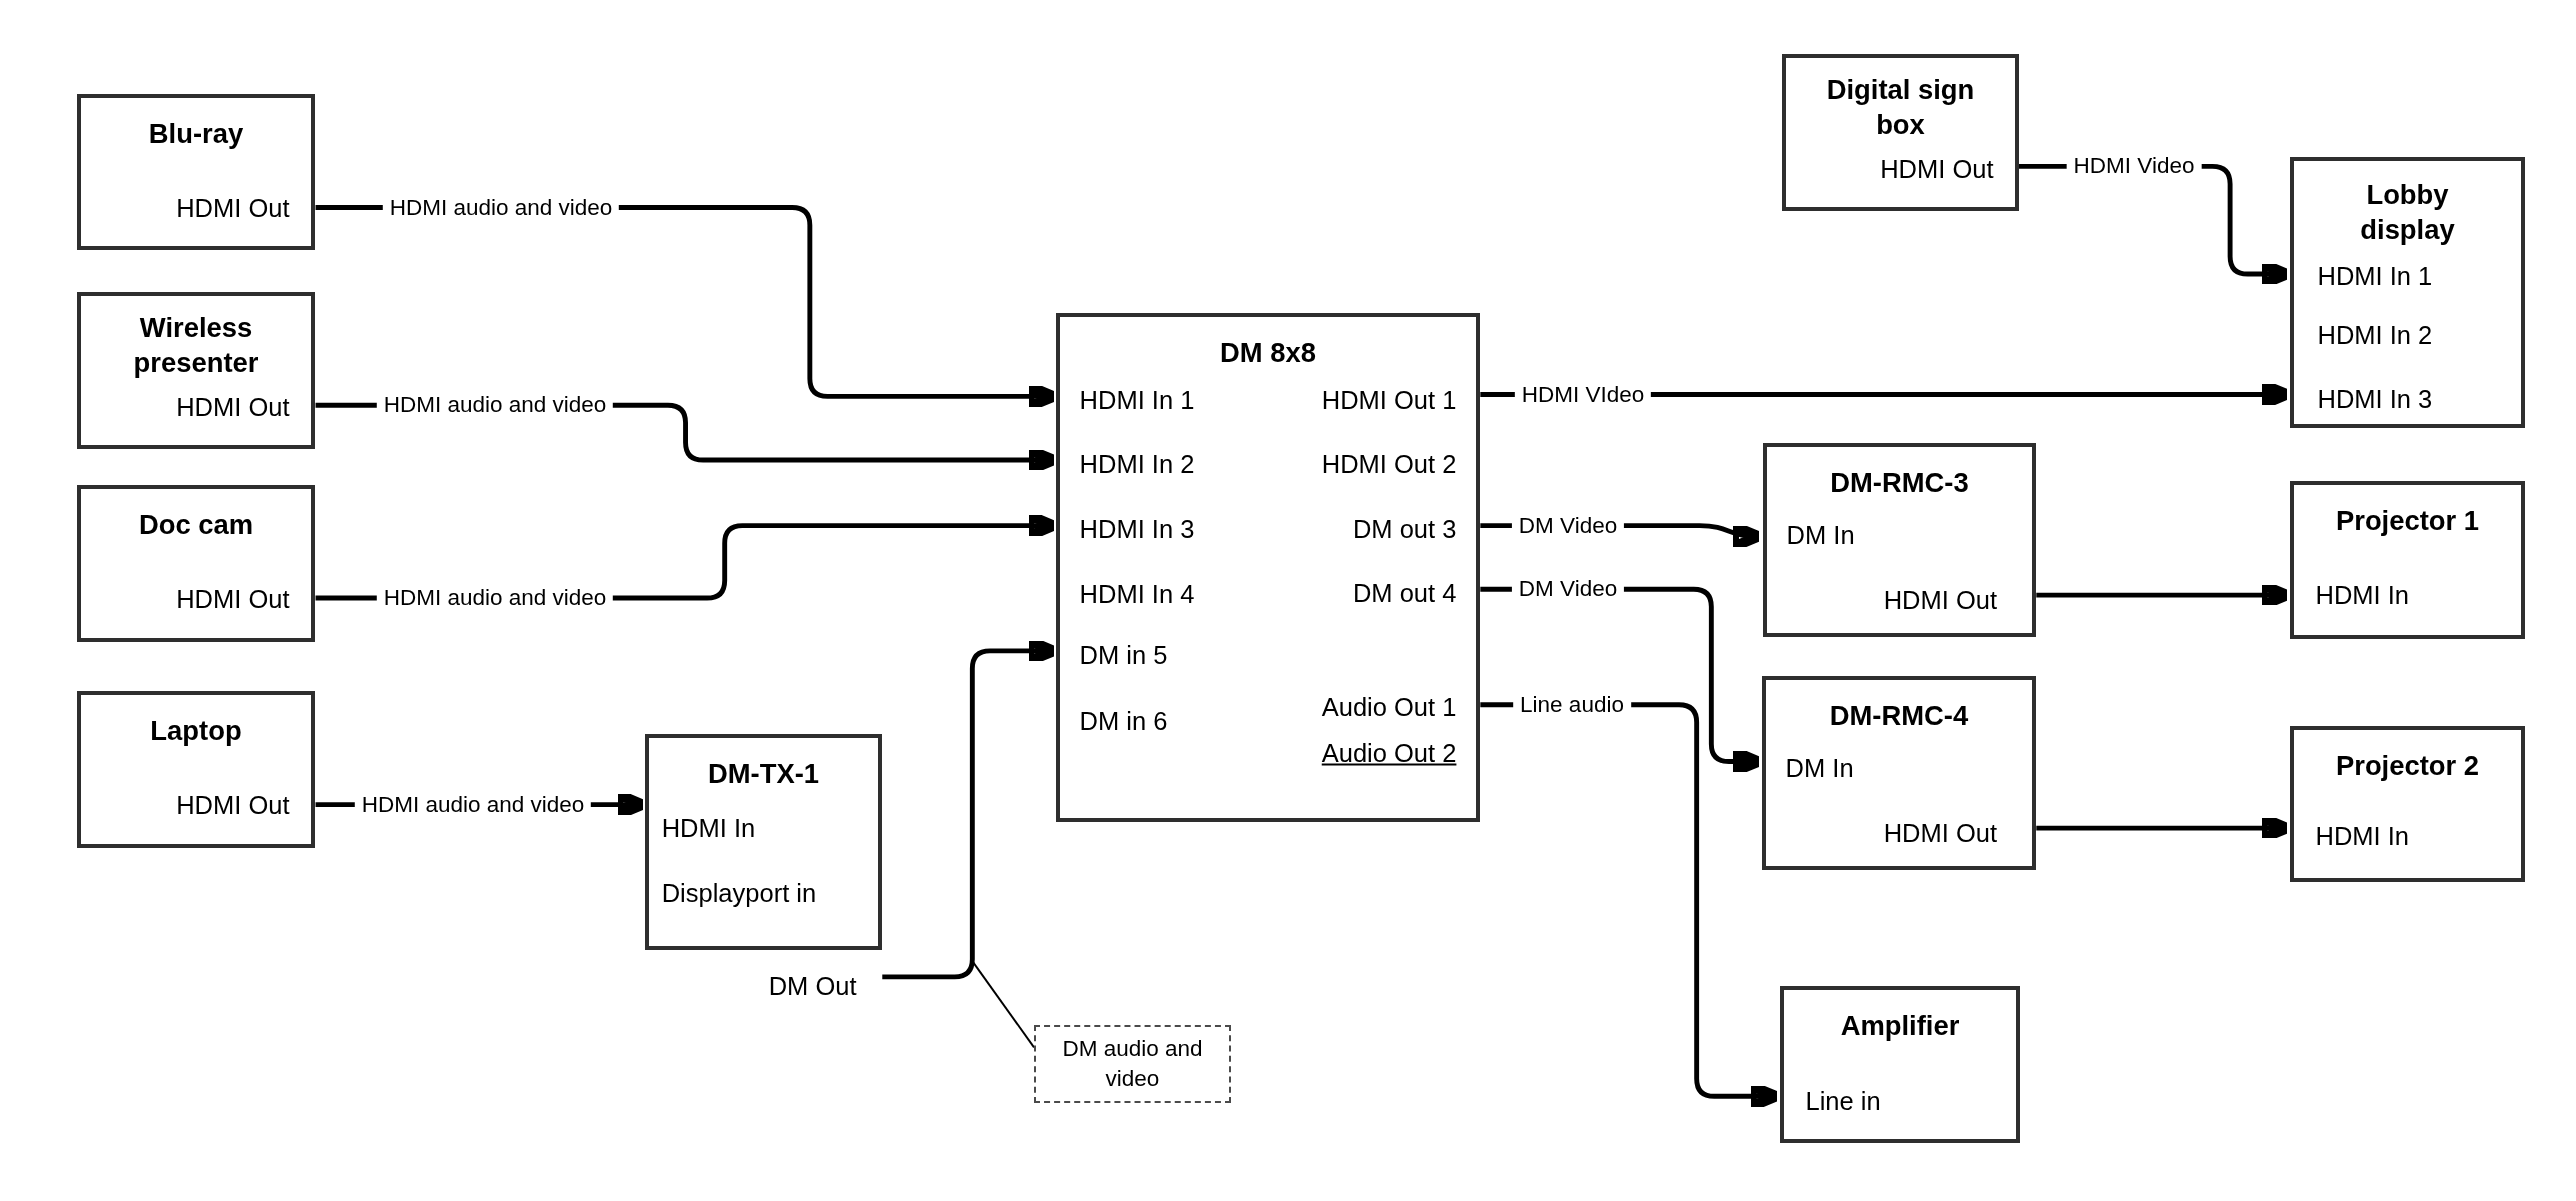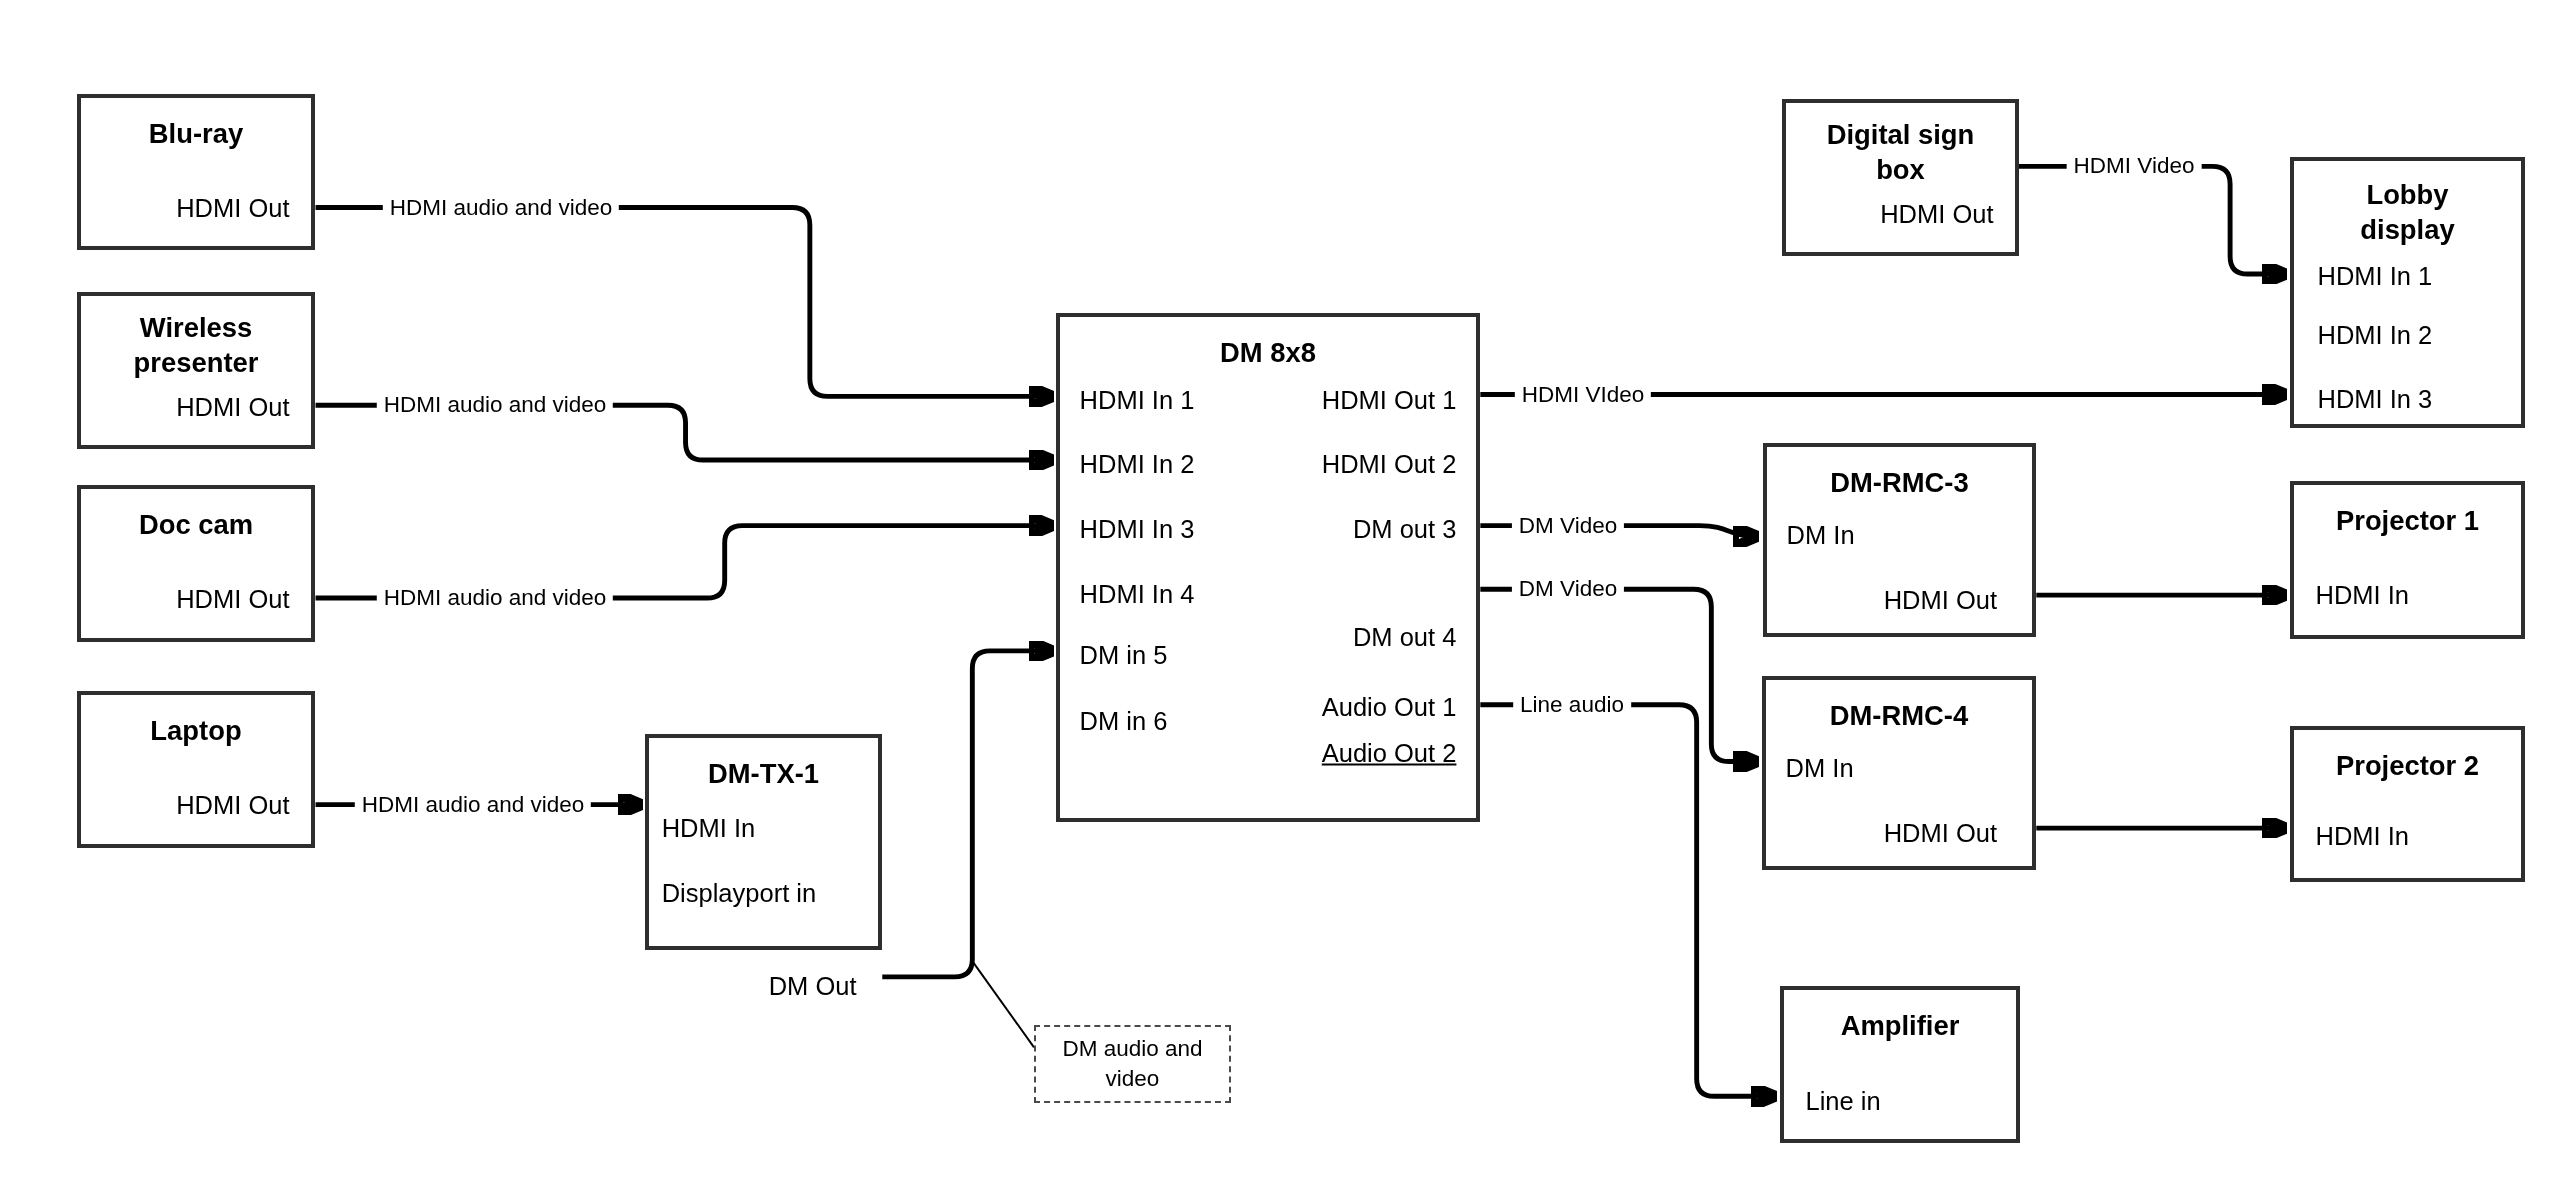--- a/index.html
+++ b/index.html
@@ -78,26 +78,26 @@
     <div class="title">DM 8x8</div>
     <div class="port pl" style="top:83px;">HDMI In 1</div>
     <div class="port pl" style="top:147px;">HDMI In 2</div>
     <div class="port pl" style="top:212px;">HDMI In 3</div>
     <div class="port pl" style="top:277px;">HDMI In 4</div>
     <div class="port pl" style="top:338px;">DM in 5</div>
     <div class="port pl" style="top:404px;">DM in 6</div>
     <div class="port pr" style="top:83px;right:19.6px;">HDMI Out 1</div>
     <div class="port pr" style="top:147px;right:19.6px;">HDMI Out 2</div>
     <div class="port pr" style="top:212px;right:19.6px;">DM out 3</div>
-    <div class="port pr" style="top:276px;right:19.6px;margin-top:44px;">DM out 4</div>
+    <div class="port pr" style="top:276px;right:19.6px;">DM out 4</div>
     <div class="port pr" style="top:390px;right:19.6px;">Audio Out 1</div>
     <div class="port pr" style="top:436px;right:19.6px;text-decoration:underline;">Audio Out 2</div>
   </div>
 
-  <div class="node" style="left:1782px;top:54px;width:237px;height:157px;margin-top:45px;">
+  <div class="node" style="left:1782px;top:54px;width:237px;height:157px;">
     <div class="title" style="top:13.7px;">Digital sign
 box</div>
     <div class="port pr" style="top:111px;">HDMI Out</div>
   </div>
 
   <div class="node" style="left:2290px;top:157px;width:235px;height:271px;">
     <div class="title" style="top:15.7px;">Lobby
 display</div>
     <div class="port" style="left:23.5px;top:115px;">HDMI In 1</div>
     <div class="port" style="left:23.5px;top:174px;">HDMI In 2</div>

